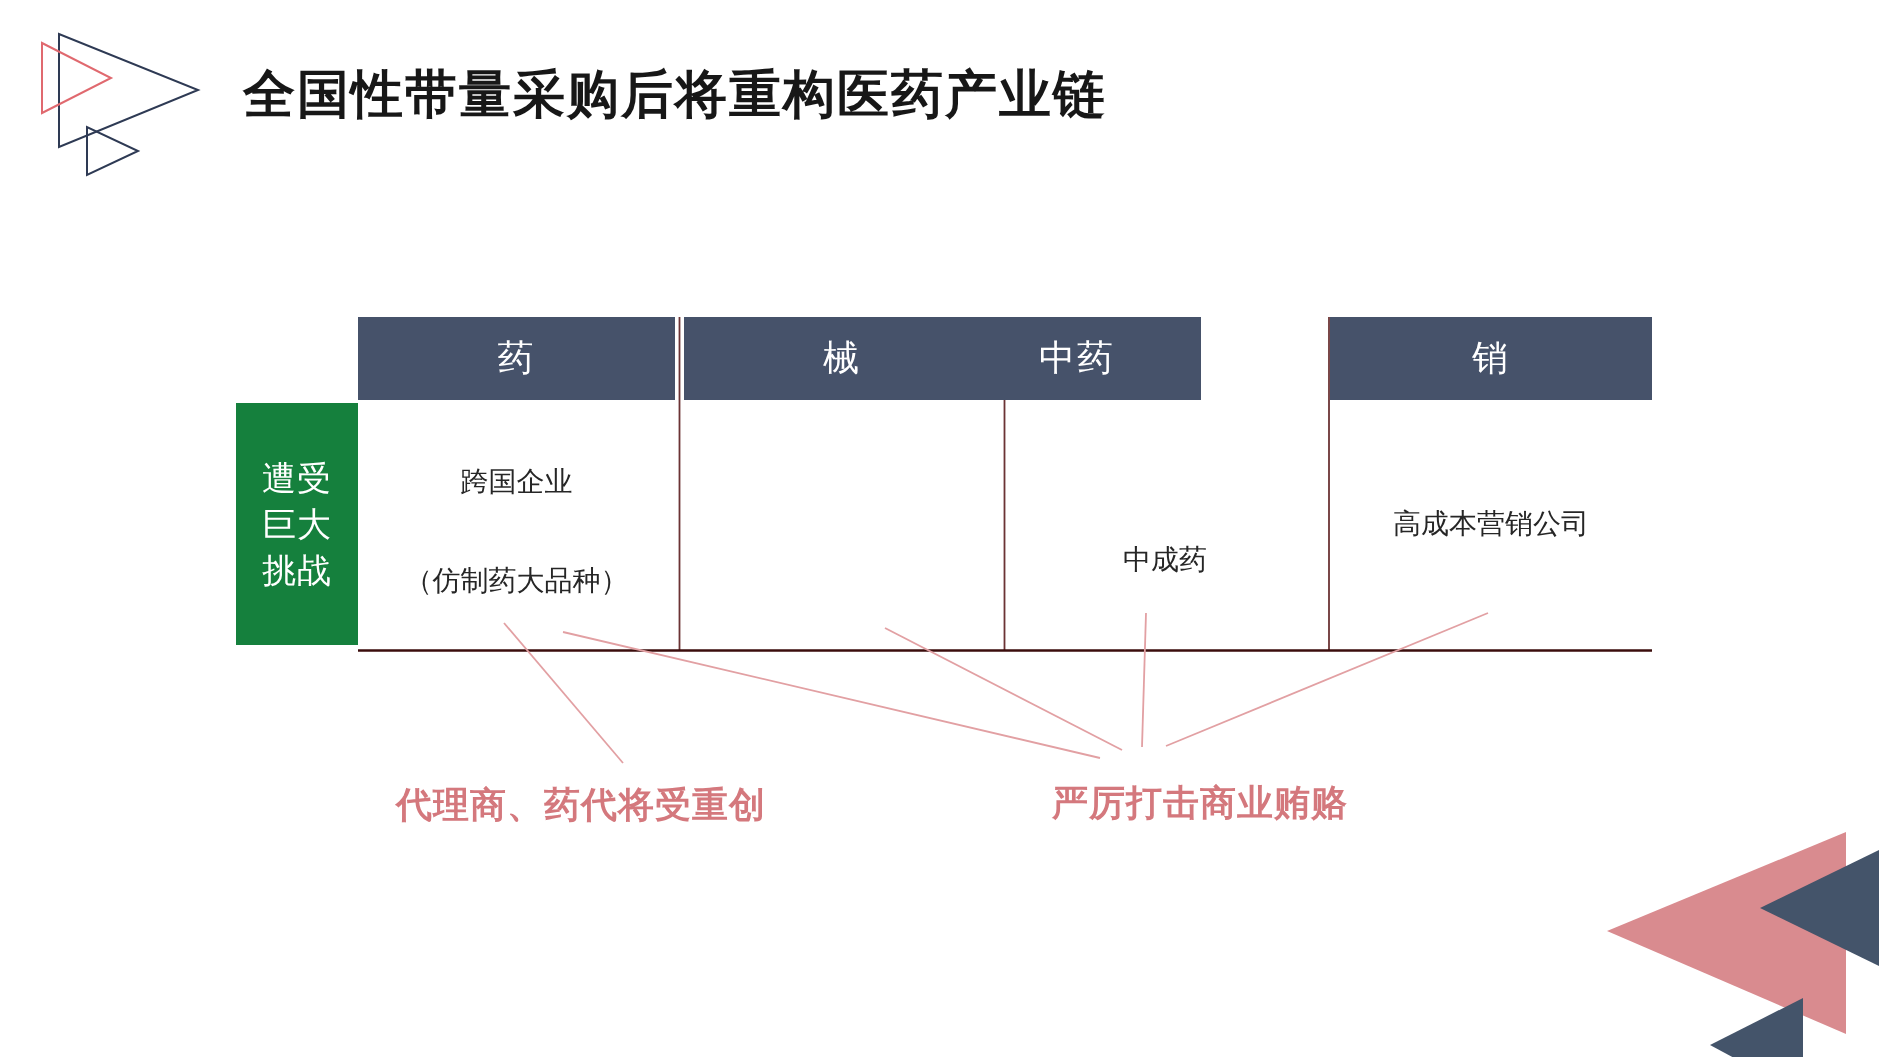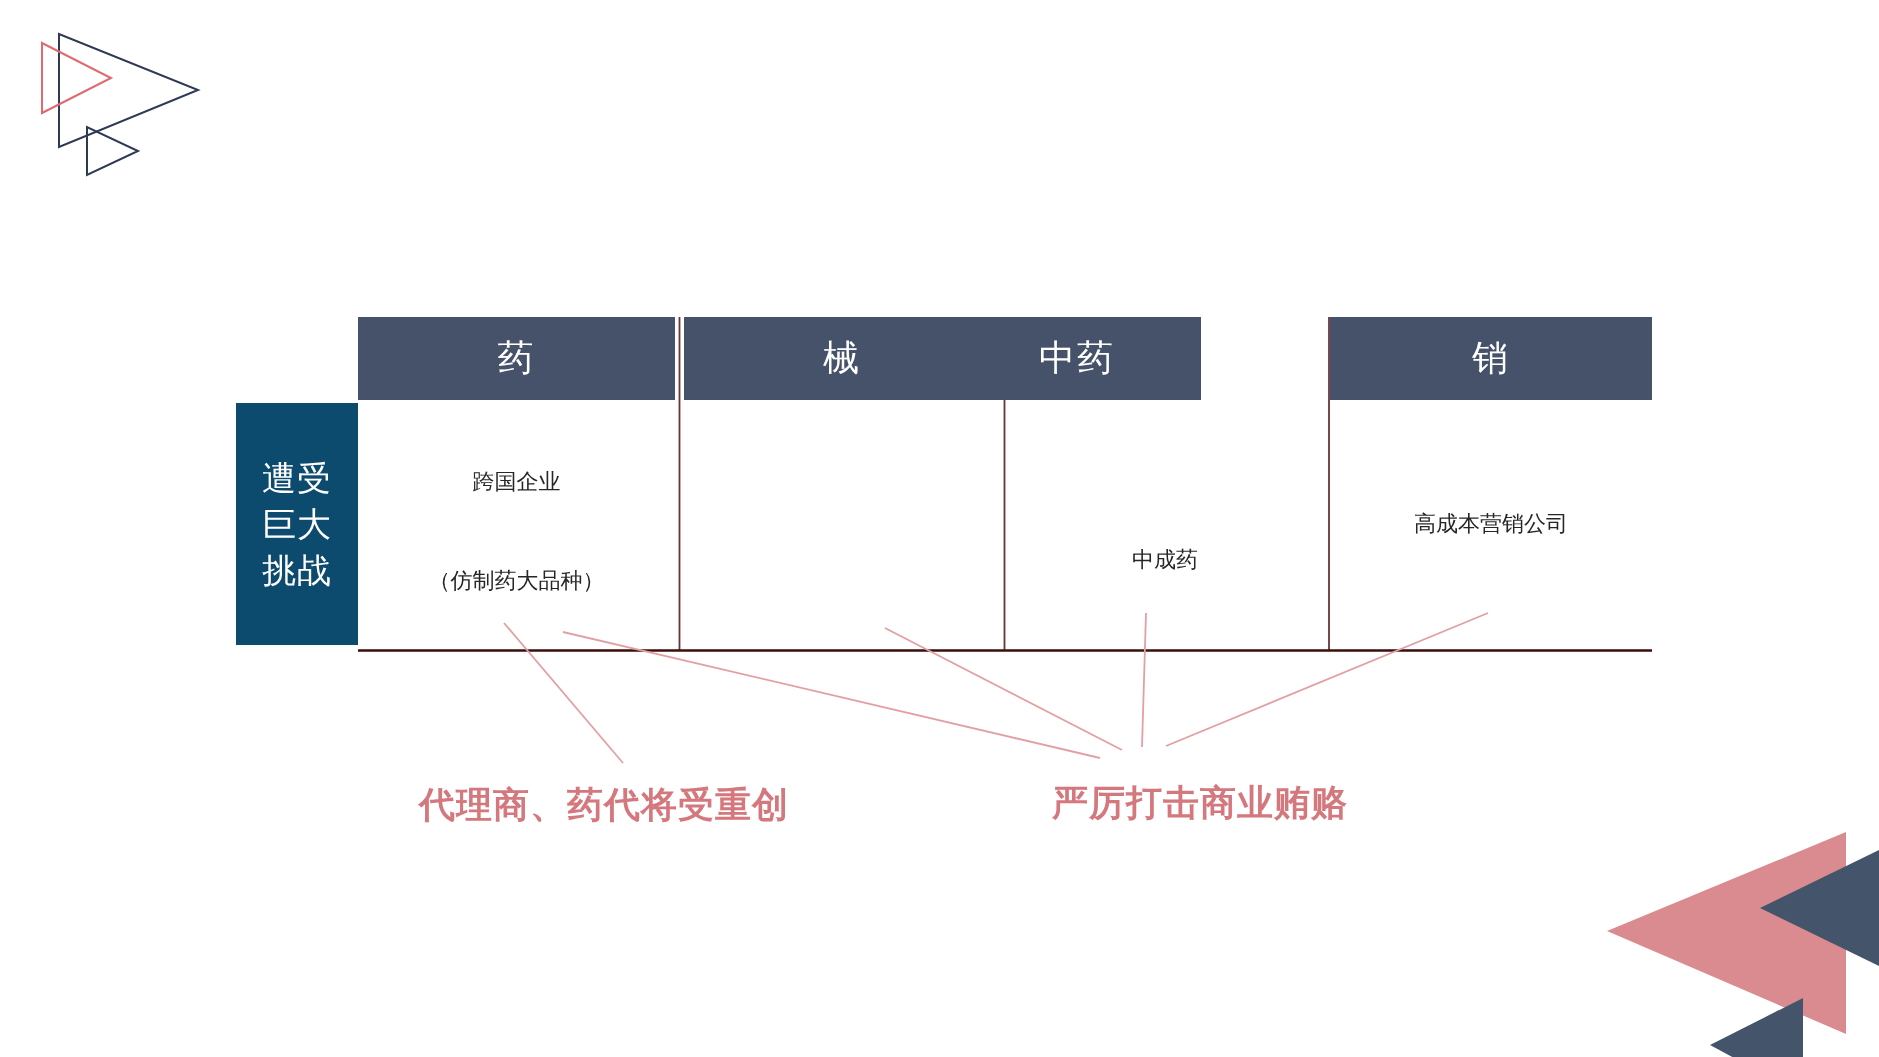--- a/index.html
+++ b/index.html
@@ -31,34 +31,34 @@
     display: flex;
     align-items: center;
     justify-content: center;
     letter-spacing: 2px;
   }
   .challenge-box {
     left: 236px;
     top: 403px;
     width: 122px;
     height: 242px;
-    background: #0c4a6e;
+    background: #15803d;
     color: #ffffff;
     font-size: 34px;
     line-height: 46px;
     display: flex;
     flex-direction: column;
     align-items: center;
     justify-content: center;
     text-align: center;
     letter-spacing: 1px;
   }
   .cell-text {
     color: #262626;
-    font-size: 22px;
+    font-size: 28px;
     line-height: 34px;
     text-align: center;
     white-space: nowrap;
   }
   .callout {
     color: #D4787D;
     font-size: 36px;
     font-weight: 700;
     letter-spacing: 1px;
     white-space: nowrap;
@@ -69,20 +69,21 @@
 <body>
 
 <div class="slide">
 
   <svg class="abs overlay-svg" width="230" height="200" viewBox="0 0 230 200">
     <polygon points="59,34 59,147 198,90" fill="none" stroke="#2E3A54" stroke-width="2"></polygon>
     <polygon points="42,43 42,113 111,78" fill="none" stroke="#E0696F" stroke-width="2"></polygon>
     <polygon points="87,127 87,175 138,151" fill="none" stroke="#2E3A54" stroke-width="2"></polygon>
   </svg>
 
+  <div class="abs slide-title">全国性带量采购后将重构医药产业链</div>
 
   <svg class="abs overlay-svg" width="1879" height="1057" viewBox="0 0 1879 1057">
 
     <line x1="679.5" y1="317" x2="679.5" y2="650" stroke="#6B3334" stroke-width="1.8"></line>
     <line x1="1004.5" y1="317" x2="1004.5" y2="650" stroke="#6B3334" stroke-width="1.8"></line>
     <line x1="1329" y1="317" x2="1329" y2="650" stroke="#6B3334" stroke-width="1.8"></line>
 
     <line x1="358" y1="650.5" x2="1652" y2="650.5" stroke="#3B0D0C" stroke-width="2.4"></line>
 
     <g stroke="#E2A0A3" stroke-width="1.8">
@@ -112,16 +113,16 @@
   </div>
 
   <div class="abs cell-text" style="left:358px;width:317px;top:465px;">跨国企业</div>
   <div class="abs cell-text" style="left:358px;width:317px;top:564px;">（仿制药大品种）</div>
 
 
   <div class="abs cell-text" style="left:1330px;width:322px;top:507px;">高成本营销公司</div>
 
   <div class="abs cell-text" style="left:1009px;width:312px;top:543px;">中成药</div>
 
-  <div class="abs callout" style="left:419px;top:781px;">代理商、药代将受重创</div>
+  <div class="abs callout" style="left:396px;top:781px;">代理商、药代将受重创</div>
   <div class="abs callout" style="left:1052px;top:779px;">严厉打击商业贿赂</div>
 
 </div>
 
 </body></html>

